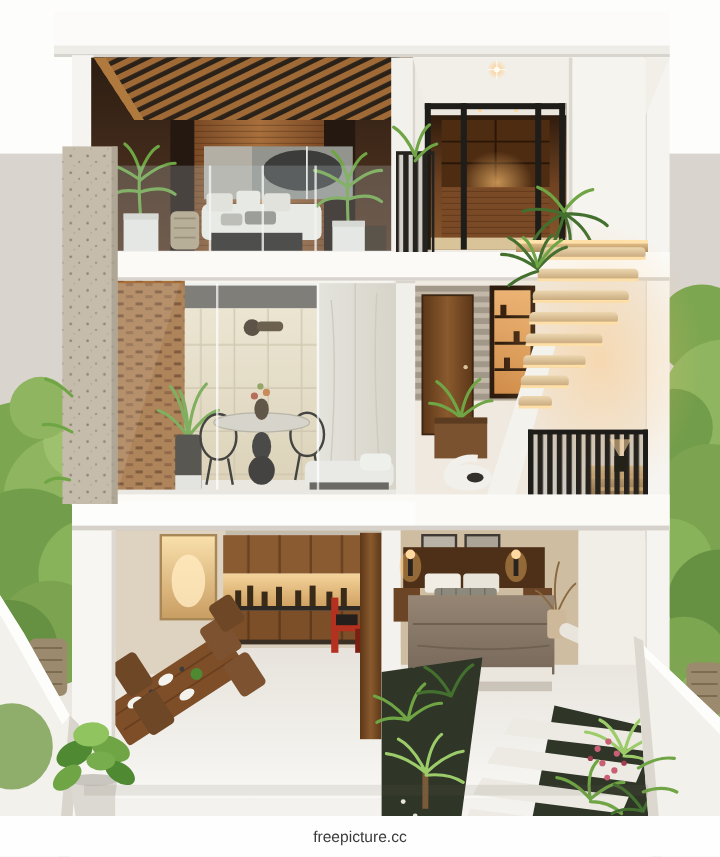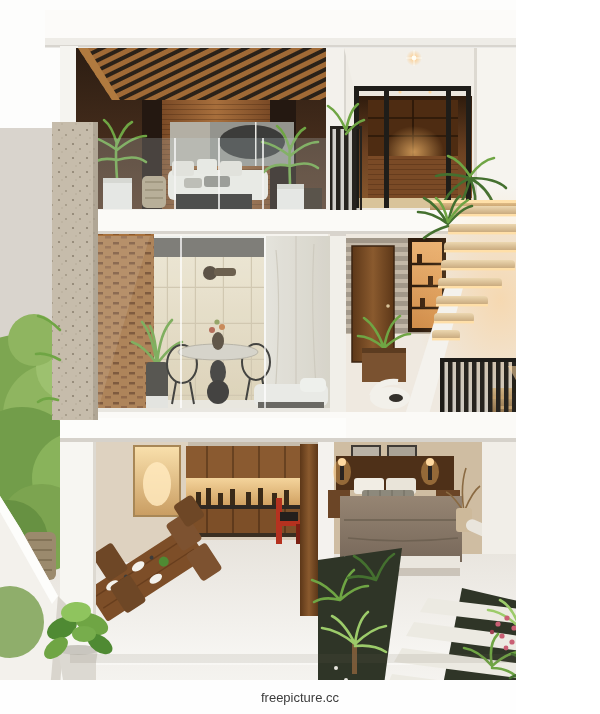--- a/index.html
+++ b/index.html
@@ -1,16 +1,16 @@
 <!DOCTYPE html>
 <html style="--sky: #fdfdfc; --backdrop: #d9d4cd; --wall-white: #f6f4f0; --slab: #fbfaf7; --wood-dark: #4a2c18; --wood-mid: #9a6432; --wood-light: #c9925a; --glow-warm: #ffc878; --glow-deep: #d97b2e; --tile: #ece1c8; --marble: #e6e1d7; --metal-dark: #26231e; --leaf-dark: #44702f; --leaf-mid: #6fa544; --leaf-light: #9ccb6a; --bed-taupe: #8a7a68; --accent-red: #b5311f; --flower-pink: #c95f74; --watermark-text: #3c3c3c;"><head>
 <meta charset="utf-8">
 <style>
   html,body{margin:0;padding:0;background:#fff;}
-  .scene{position:relative;width:516px;height:714px;overflow:hidden;background:var(--sky,#fdfdfc);font-family:"Liberation Sans",sans-serif;}
+  .scene{position:relative;width:600px;height:714px;overflow:hidden;background:var(--sky,#fdfdfc);font-family:"Liberation Sans",sans-serif;}
   svg{display:block;}
   .wm{fill:var(--watermark-text,#3c3c3c);font-family:"Liberation Sans",sans-serif;font-size:13px;}
   .leafM{stroke:var(--leaf-mid,#6fa544);}
   .leafD{stroke:var(--leaf-dark,#44702f);}
   .leafL{stroke:var(--leaf-light,#9ccb6a);}
   .frond{fill:none;stroke-width:2.6;stroke-linecap:round;}
 </style>
 </head>
 <body>
 

